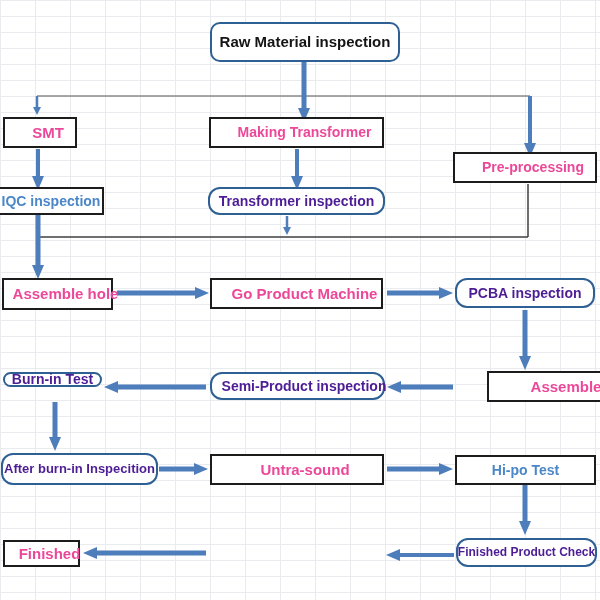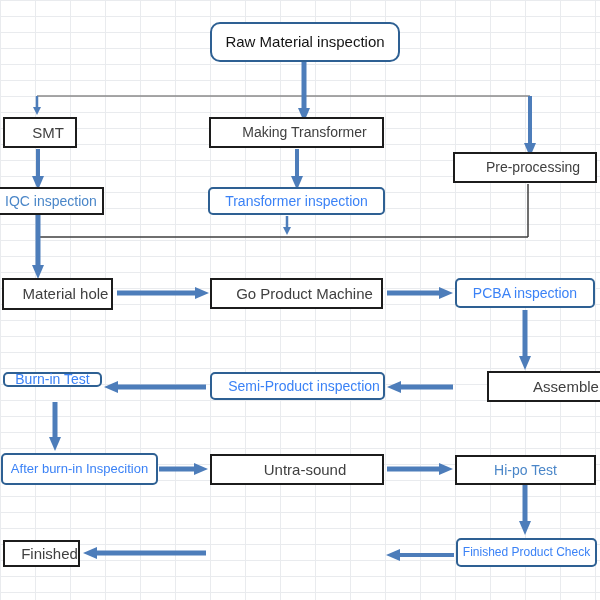--- a/index.html
+++ b/index.html
@@ -12,30 +12,30 @@
     background-image:
       repeating-linear-gradient(to right, #e9ebee 0 1px, transparent 1px 35px),
       repeating-linear-gradient(to bottom, #e9ebee 0 1px, transparent 1px 16px);
     overflow:hidden;
   }
   svg.connectors { position:absolute; left:0; top:0; width:600px; height:600px; }
   .node {
     position:absolute;
     display:flex; align-items:center; justify-content:center;
     background:#ffffff;
-    font-weight:normal;
+    font-weight:bold;
     font-size:14px;
     text-align:left;
     line-height:1.05;
     box-sizing:border-box;
     white-space:nowrap;
   }
-  .rect-black        { border:2px solid #1c1c1c; color:#404040;padding-left:16px; }
+  .rect-black        { border:2px solid #1c1c1c; color:#ec4899;padding-left:16px; }
   .rect-black-blue   { border:2px solid #1c1c1c; color:#4a86c8; }
-  .round-blue        { border:2px solid #2e6093; border-radius:5px; color:#3b82f6; }
+  .round-blue        { border:2px solid #2e6093; border-radius:12px; color:#4c1d95; }
   .round-blue-black  { border:2.5px solid #2e6093; border-radius:10px; color:#141414; }
 </style>
 </head>
 <body>
 
 <div class="canvas">
 
   <svg class="connectors" viewBox="0 0 600 600" xmlns="http://www.w3.org/2000/svg">
     <defs>
       <marker id="mB" markerUnits="userSpaceOnUse" markerWidth="16" markerHeight="14" refX="1" refY="6" orient="auto">
@@ -76,21 +76,21 @@
   <div class="node rect-black" style="left:3px;   top:117px; width:74px;  height:31px; font-size:15px;">SMT</div>
 
   <div class="node rect-black" style="left:209px; top:117px; width:175px; height:31px;">Making Transformer</div>
 
   <div class="node rect-black" style="left:453px; top:152px; width:144px; height:31px;">Pre-processing</div>
 
   <div class="node rect-black-blue" style="left:-2px; top:187px; width:106px; height:28px;">IQC inspection</div>
 
   <div class="node round-blue" style="left:208px; top:187px; width:177px; height:28px;">Transformer inspection</div>
 
-  <div class="node rect-black" style="left:2px;   top:278px; width:111px; height:32px; font-size:15px;">Material hole</div>
+  <div class="node rect-black" style="left:2px;   top:278px; width:111px; height:32px; font-size:15px;">Assemble hole</div>
 
   <div class="node rect-black" style="left:210px; top:278px; width:173px; height:31px; font-size:15px;">Go Product Machine</div>
 
   <div class="node round-blue" style="left:455px; top:278px; width:140px; height:30px;">PCBA inspection</div>
 
   <div class="node rect-black" style="left:455px; top:371px; width:142px; height:31px; font-size:15px;margin-left:32px;">Assemble</div>
 
   <div class="node round-blue" style="left:210px; top:372px; width:175px; height:28px;padding-left:13px;">Semi-Product inspection</div>
 
   <div class="node round-blue" style="left:3px;   top:372px; width:99px;  height:15px;">Burn-in Test</div>

